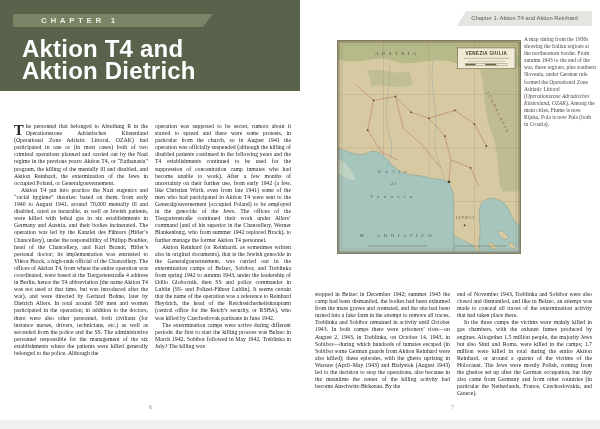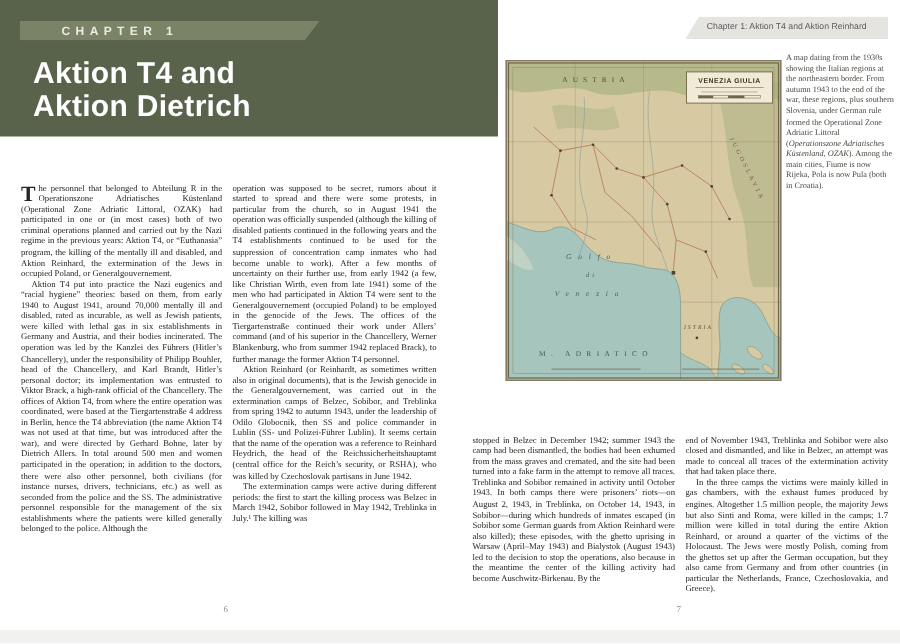--- a/index.html
+++ b/index.html
@@ -1,25 +1,25 @@
 <!DOCTYPE html>
 <html><head>
 <meta charset="utf-8">
 <style>
   html,body{margin:0;padding:0;background:#fff;}
   .spread{position:relative;width:600px;height:429px;background:#ffffff;overflow:hidden;
           font-family:"Liberation Serif",serif;}
   
-  .chapter-header{position:absolute;left:0;top:0;width:300px;height:91px;background:#59634c;padding-left:32px;}
+  .chapter-header{position:absolute;left:0;top:0;width:300px;height:91px;background:#59634c;}
   .chapter-tab{position:absolute;left:13px;top:14px;width:200px;height:13px;background:#7b8367;
                clip-path:polygon(0 0,100% 0,calc(100% - 10px) 100%,0 100%);
                font-family:"Liberation Sans",sans-serif;font-weight:bold;font-size:8px;line-height:13px;
                letter-spacing:3.6px;color:#e9ebe1;padding-left:28px;box-sizing:border-box;}
   .chapter-title{position:absolute;left:22px;top:38px;margin:0;
-                 font-family:"Liberation Sans",sans-serif;font-weight:bold;font-size:20px;line-height:22px;
+                 font-family:"Liberation Sans",sans-serif;font-weight:bold;font-size:24px;line-height:22px;
                  color:#ffffff;letter-spacing:.2px;}
   .chapter-title .line{display:block;}
   .col{position:absolute;width:134px;font-size:5.8px;line-height:7.1px;text-align:justify;color:#27231f;}
   .col p{margin:0;}
   .col p.ind{text-indent:7px;}
   .col-l1{left:14px;top:123px;}
   .col-l2{left:155px;top:123px;width:136px;}
   .dropcap{float:left;font-weight:bold;font-size:14.5px;line-height:12px;padding:1px 2px 0 0;}
   .pagenum{position:absolute;top:404px;font-size:6px;color:#918f8c;}
   .pn-left{left:149px;}

